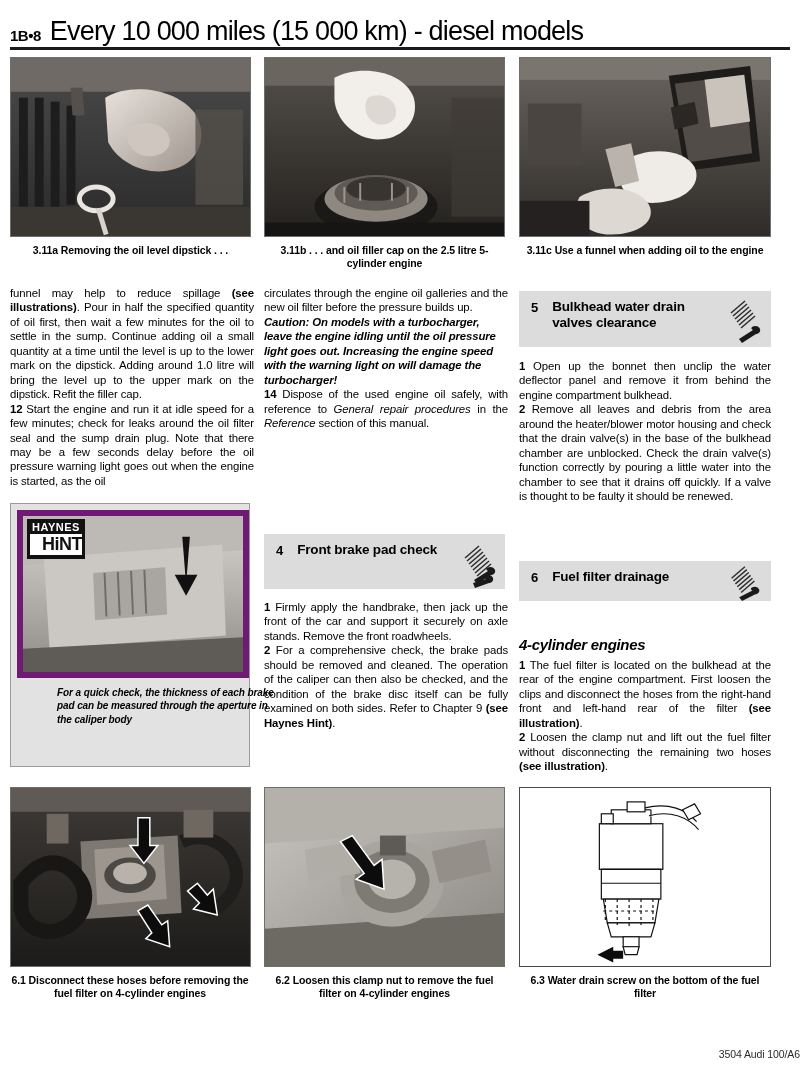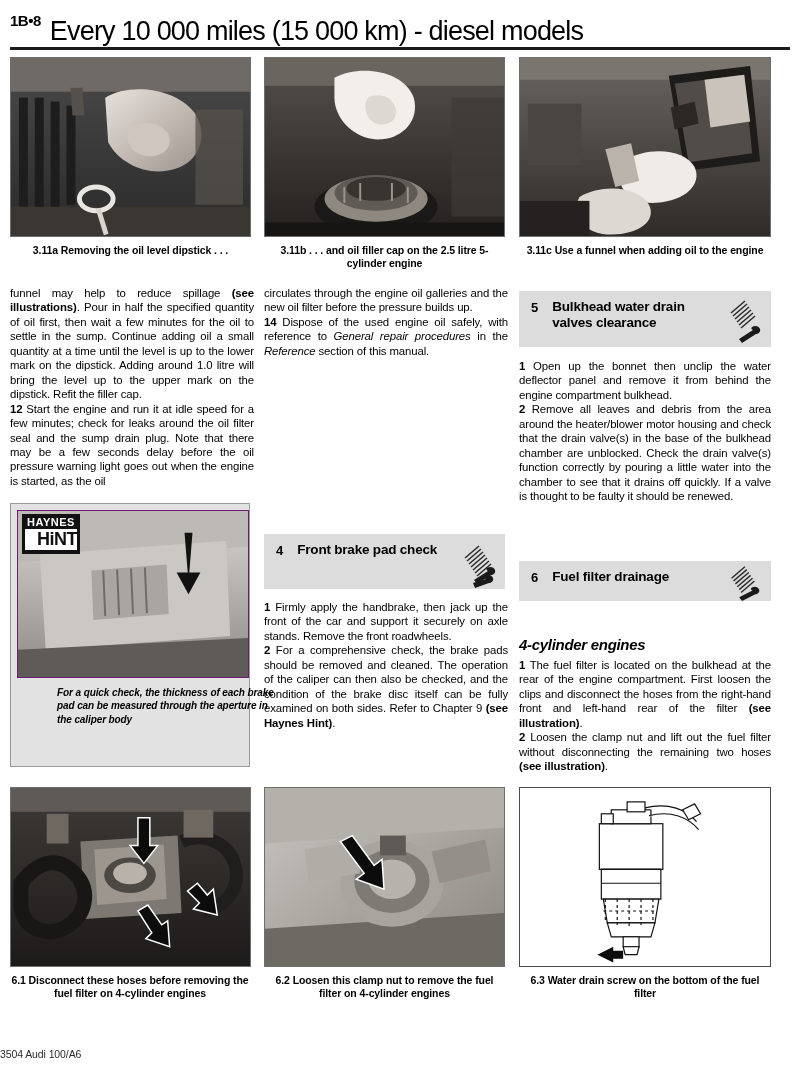--- a/index.html
+++ b/index.html
@@ -23,21 +23,21 @@
     top: 6px;
     width: 780px;
     height: 40px;
     display: flex;
     align-items: flex-end;
   }
   .page-num {
     font-size: 15px;
     font-weight: bold;
     letter-spacing: -0.5px;
-    padding-bottom: 17px;
+    padding-bottom: 2px;
     white-space: nowrap;
   }
   .header-title {
     font-size: 27px;
     font-weight: normal;
     letter-spacing: -0.8px;
     margin-left: 9px;
     line-height: 1;
     padding-bottom: 1px;
     white-space: nowrap;
@@ -139,21 +139,21 @@
     box-sizing: border-box;
   }
   .hint-photo {
     position: absolute;
     left: 6px;
     top: 6px;
     width: 232px;
     height: 168px;
     background: #86efac;
     overflow: hidden;
-    border: 1px solid #701a75;
+    border: 6px solid #701a75;
     box-sizing: border-box;
   }
   .hint-logo {
     position: absolute;
     left: 4px;
     top: 3px;
     width: 58px;
     height: 40px;
     background: #111;
     z-index: 5;
@@ -190,21 +190,21 @@
     letter-spacing: -0.1px;
     margin-left: 38px;
   }
 
   
   .footer {
     position: absolute;
     left: 0;
     top: 1048px;
     width: 800px;
-    text-align: left;
+    text-align: right;
     font-size: 10.5px;
     letter-spacing: -0.1px;
     color: #2b2b2b;
   }
 </style>
 </head>
 <body>
 
 <div class="page-header">
   <span class="page-num">1B•8</span>
@@ -333,20 +333,21 @@
     <div class="hint-logo">
       <div class="l1">HAYNES</div>
       <div class="l2">HiNT</div>
     </div>
   </div>
   <div class="hint-caption">For a quick check, the thickness of each brake pad can be measured through the aperture in the caliper body</div>
 </div>
 
 <div class="col c2" style="top:286px;">
   <p>circulates through the engine oil galleries and the new oil filter before the pressure builds up.</p>
+  <p class="caution">Caution: On models with a turbocharger, leave the engine idling until the oil pressure light goes out. Increasing the engine speed with the warning light on will damage the turbocharger!</p>
   <p>
     <span class="step-num">14</span>
     <span>Dispose of the used engine oil safely, with reference to </span><i>General repair procedures</i><span> in the </span><i>Reference</i><span> section of this manual.</span>
   </p>
 </div>
 
 <div class="section-head" style="left:264px; top:534px; width:241px; height:55px;">
   <span class="sec-no">4</span>
   <span class="sec-title">Front brake pad check</span>
   <span class="spanner-wrap">

